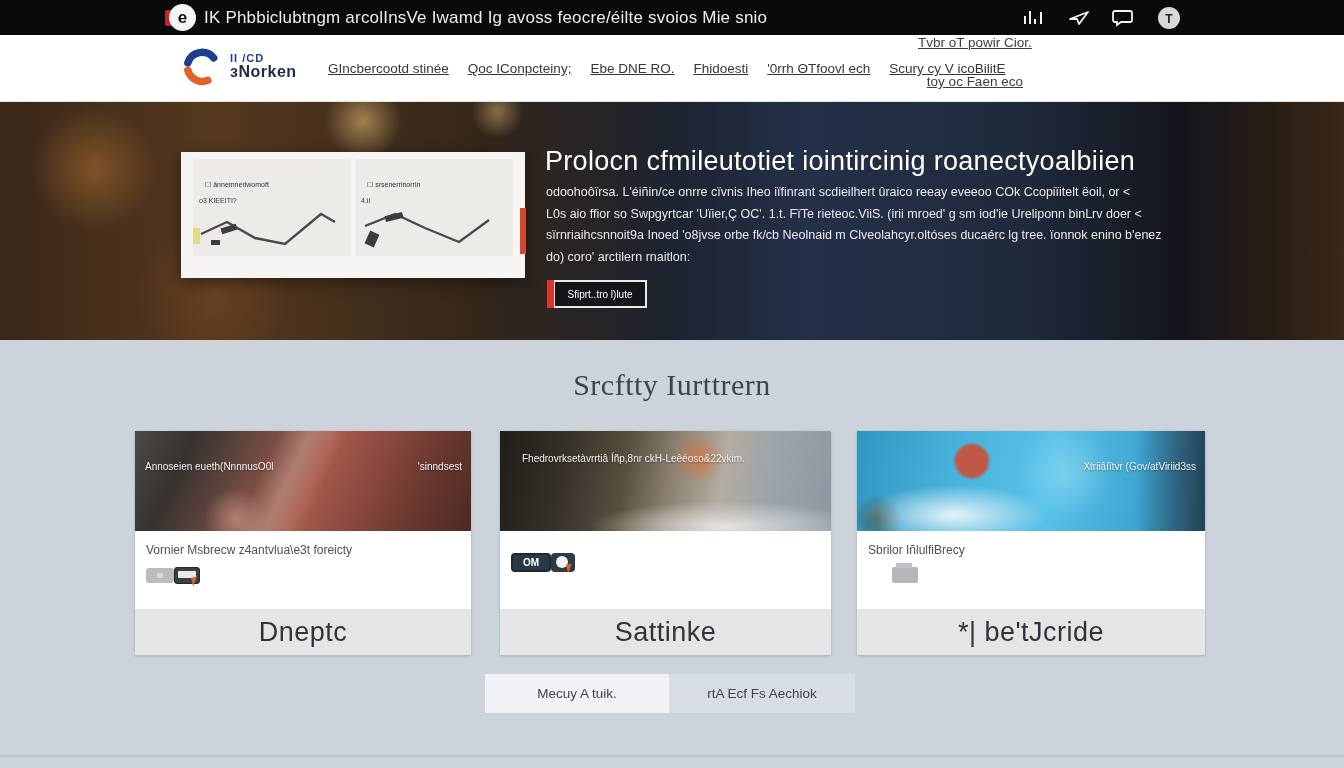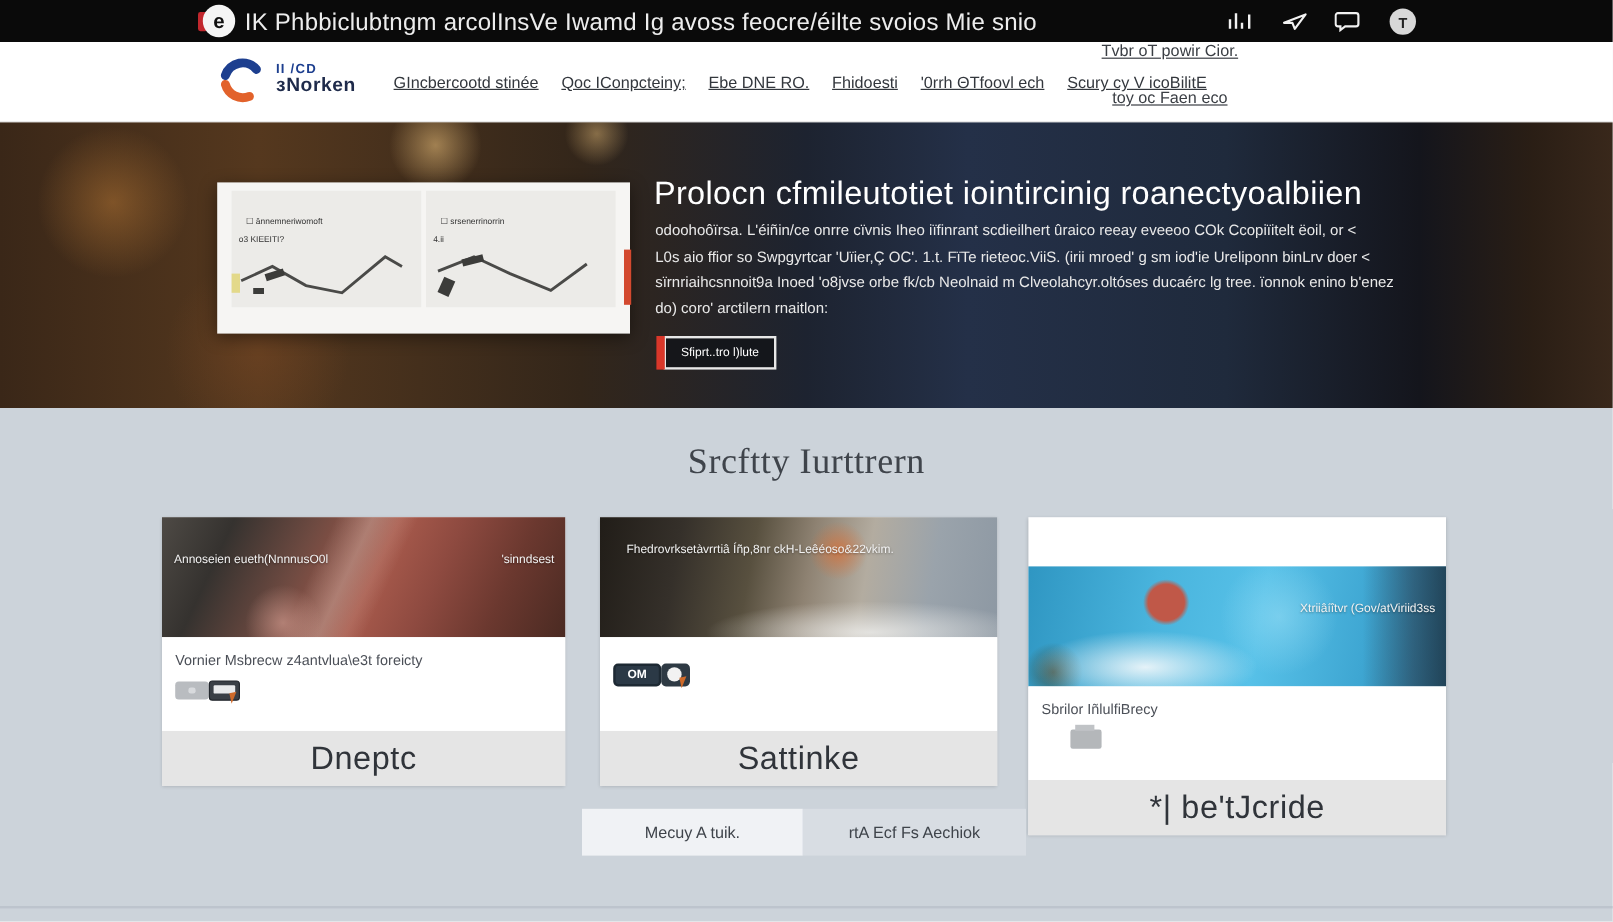--- a/index.html
+++ b/index.html
@@ -5,21 +5,21 @@
   * { margin:0; padding:0; box-sizing:border-box; }
   html,body { width:1344px; height:768px; overflow:hidden; }
   body { font-family:"Liberation Sans", sans-serif; position:relative; background:#ffffff; }
 
   
   .topbar { position:absolute; left:0; top:0; width:1344px; height:35px; background:#0a0a0a; }
   .topbar-logo { position:absolute; left:168px; top:4px; width:28px; height:27px; }
   .topbar-logo .red-sliver { position:absolute; left:-3px; top:6px; width:8px; height:16px; background:#c1272d; border-radius:2px; }
   .topbar-logo .circle { position:absolute; left:1px; top:0; width:27px; height:27px; background:#f5f5f5; border-radius:50%;
     display:flex; align-items:center; justify-content:center; color:#111; font-weight:bold; font-size:17px; }
-  .topbar-title { position:absolute; left:204px; top:8px; color:#ededed; font-size:20px; letter-spacing:.2px; white-space:nowrap; }
+  .topbar-title { position:absolute; left:204px; top:8px; color:#ededed; font-size:17px; letter-spacing:.2px; white-space:nowrap; }
   .topbar-icons { position:absolute; left:1022px; top:4px; display:flex; gap:22px; align-items:center; height:27px; }
   .topbar-icons svg { display:block; }
 
   
   .nav { position:absolute; left:0; top:35px; width:1344px; height:67px; background:#ffffff; border-bottom:1px solid #e4e4e4; }
   .brand { position:absolute; left:182px; top:12px; display:flex; align-items:center; gap:8px; }
   .brand-text { line-height:1.05; }
   .brand-top { font-size:11px; font-weight:bold; color:#1d3f8f; letter-spacing:1px; }
   .brand-bottom { font-size:16px; font-weight:bold; color:#1e2a4a; letter-spacing:.5px; }
   .nav-items { position:absolute; left:328px; top:0; height:67px; display:flex; align-items:center; gap:19px; }
@@ -68,21 +68,21 @@
   .c2 .card-img { background:
       radial-gradient(circle 34px at 60% 28%, rgba(216,110,52,.75), transparent 72%),
       radial-gradient(ellipse 190px 36px at 68% 96%, rgba(240,240,238,.8), transparent 72%),
       linear-gradient(100deg,#211d18 0%, #35302a 20%, #58503f 38%, #8e8272 52%, #b3aca0 66%, #9aa3ab 82%, #8d98a3 100%); }
   .c3 .card-img { background:
       linear-gradient(90deg, transparent 80%, rgba(40,45,60,.5) 92%, rgba(25,28,38,.65) 100%),
       radial-gradient(circle 26px at 33% 30%, #c05848 0 58%, transparent 74%),
       radial-gradient(ellipse 130px 42px at 28% 84%, rgba(246,249,251,.9), transparent 72%),
       radial-gradient(circle 34px at 6% 88%, rgba(62,72,52,.8), transparent 72%),
       radial-gradient(circle 70px at 60% 42%, rgba(158,224,246,.5), transparent 70%),
-      linear-gradient(100deg,#2f96c2 0%, #49b4dd 30%, #57c1e8 55%, #3ea6d2 80%, #2f8cb4 100%); margin-top: 41px; }
+      linear-gradient(100deg,#2f96c2 0%, #49b4dd 30%, #57c1e8 55%, #3ea6d2 80%, #2f8cb4 100%); }
   .overlay-left  { position:absolute; left:10px; top:30px; color:#f2f2f2; font-size:10px; white-space:nowrap; text-shadow:0 1px 2px rgba(0,0,0,.4); }
   .overlay-right { position:absolute; right:9px; top:30px; color:#f2f2f2; font-size:10px; white-space:nowrap; text-shadow:0 1px 2px rgba(0,0,0,.4); }
   .c2 .overlay-left { top:22px; left:22px; }
   .card-body { position:relative; height:78px; background:#ffffff; padding:12px 11px 0 11px; }
   .card-body .blurb { font-size:12px; color:#4c5058; white-space:nowrap; }
   .icon-row { margin-top:10px; display:flex; align-items:center; gap:0; }
   .chip-gray { width:28px; height:15px; background:#b9bcc0; border-radius:3px; position:relative; }
   .chip-gray::after { content:""; position:absolute; left:11px; top:5px; width:6px; height:5px; background:#d8dadd; border-radius:2px; }
   .chip-laptop { width:26px; height:17px; background:#3a3f46; border-radius:3px; border:1px solid #23272d; position:relative; }
   .chip-laptop::after { content:""; position:absolute; left:3px; top:3px; right:3px; bottom:5px; background:#e8e9eb; border-radius:1px; }

